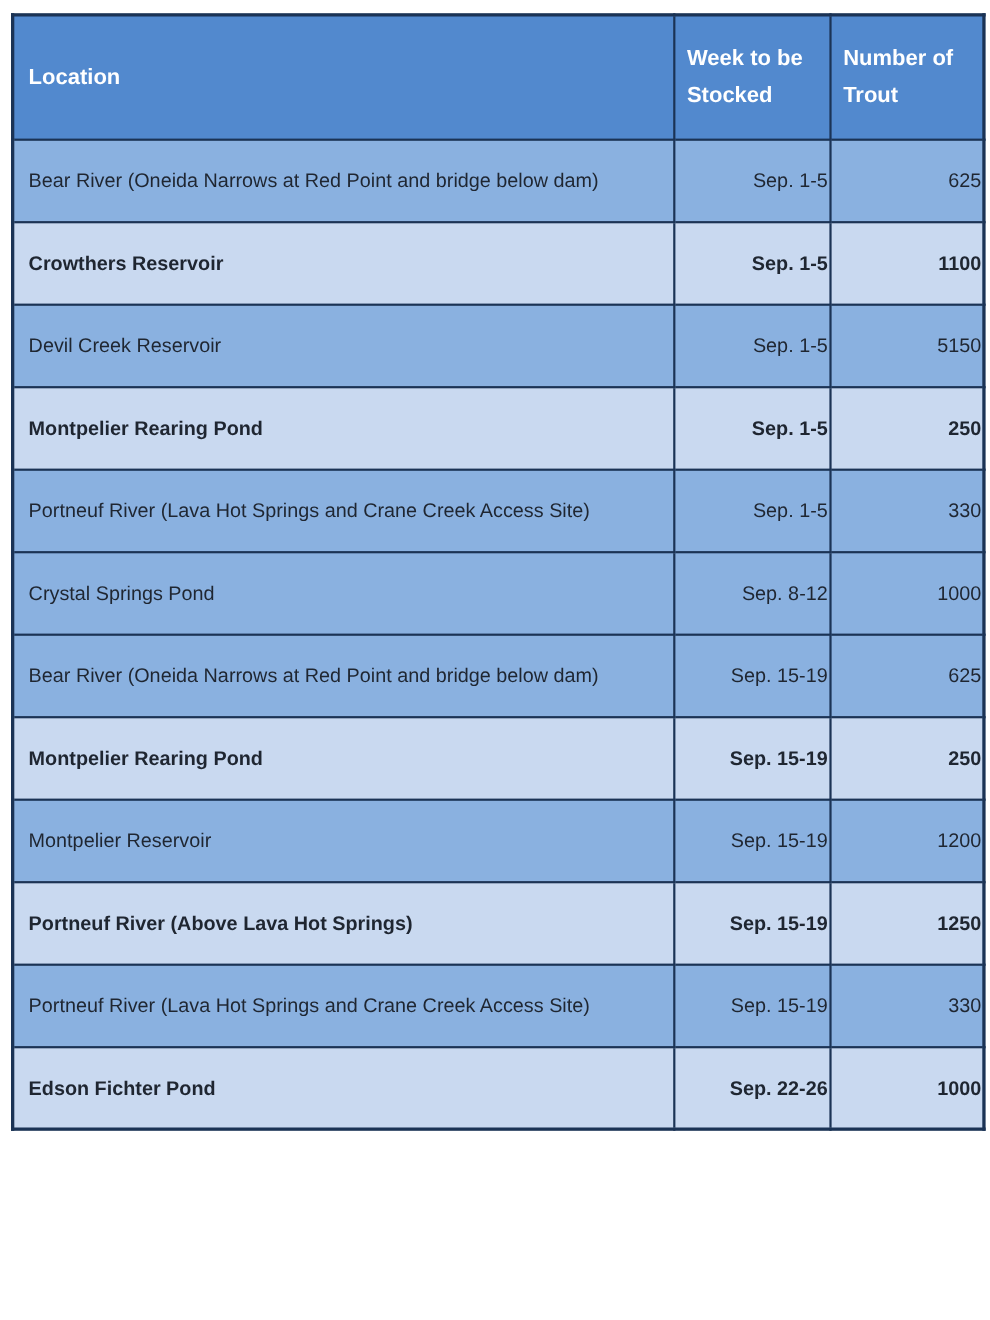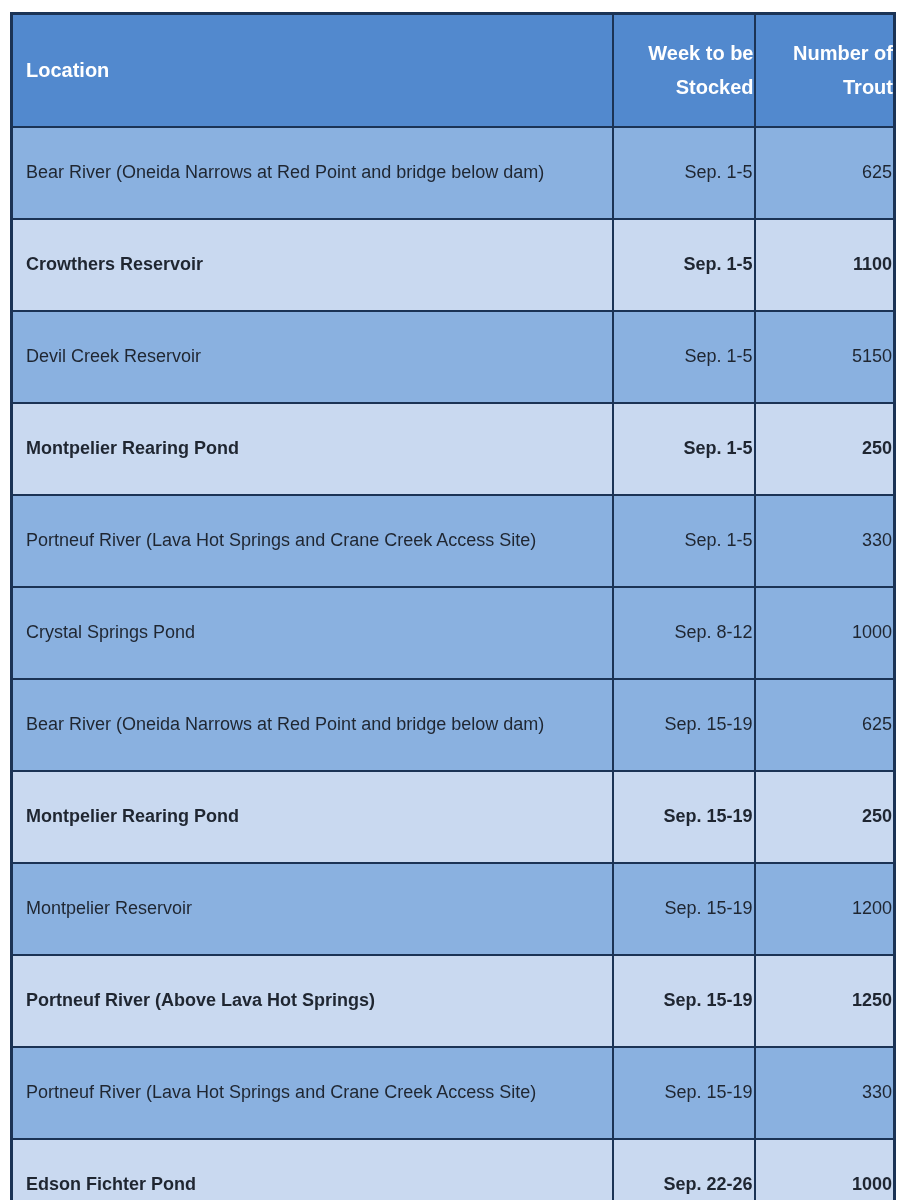--- a/index.html
+++ b/index.html
@@ -49,24 +49,24 @@
     font-weight: bold;
     font-size: 20px;
     line-height: 1.7;
   }
   .stocking-table thead th.h-location {
     text-align: left;
     padding-left: 13px;
     padding-right: 10px;
   }
   .stocking-table thead th.h-center {
-    text-align: right;
-    padding: 0 0;
+    text-align: left;
+    padding: 0 11px;
   }
-  .stocking-table tbody tr { height: 92px; }
+  .stocking-table tbody tr { height: 75px; }
   .stocking-table tbody tr.row-medium td { background: var(--row_medium); }
   .stocking-table tbody tr.row-light td { background: var(--row_light); font-weight: bold; }
   .stocking-table td.loc {
     text-align: left;
     padding-left: 13px;
     padding-right: 16px;
   }
   .stocking-table td.ctr { text-align: right; }
 </style>
 </head>

